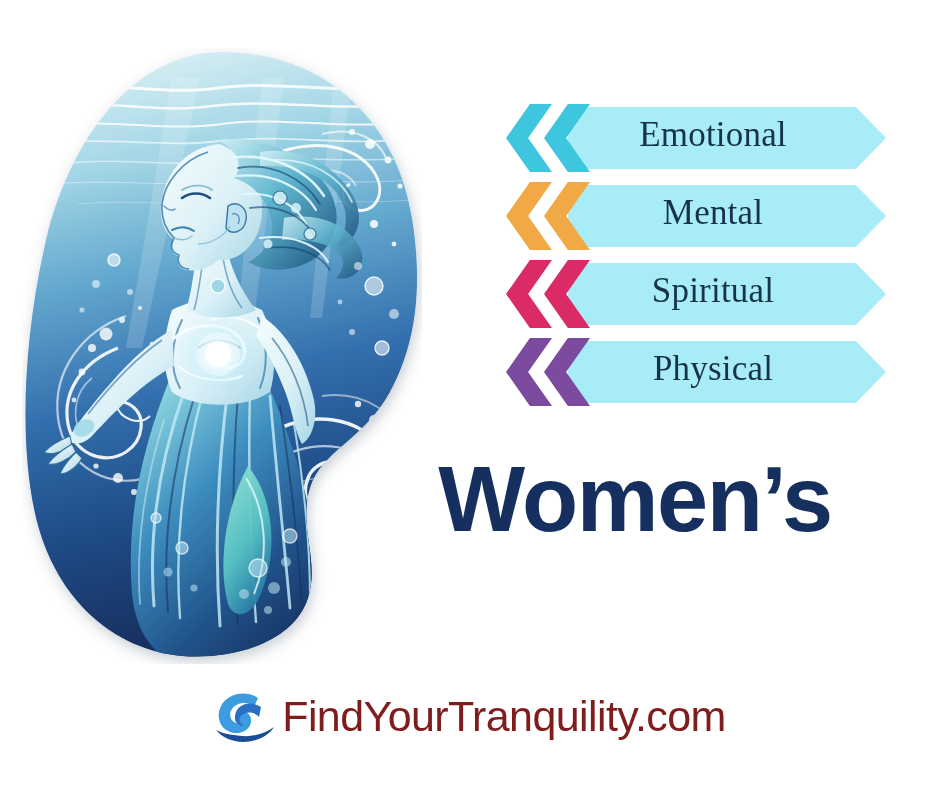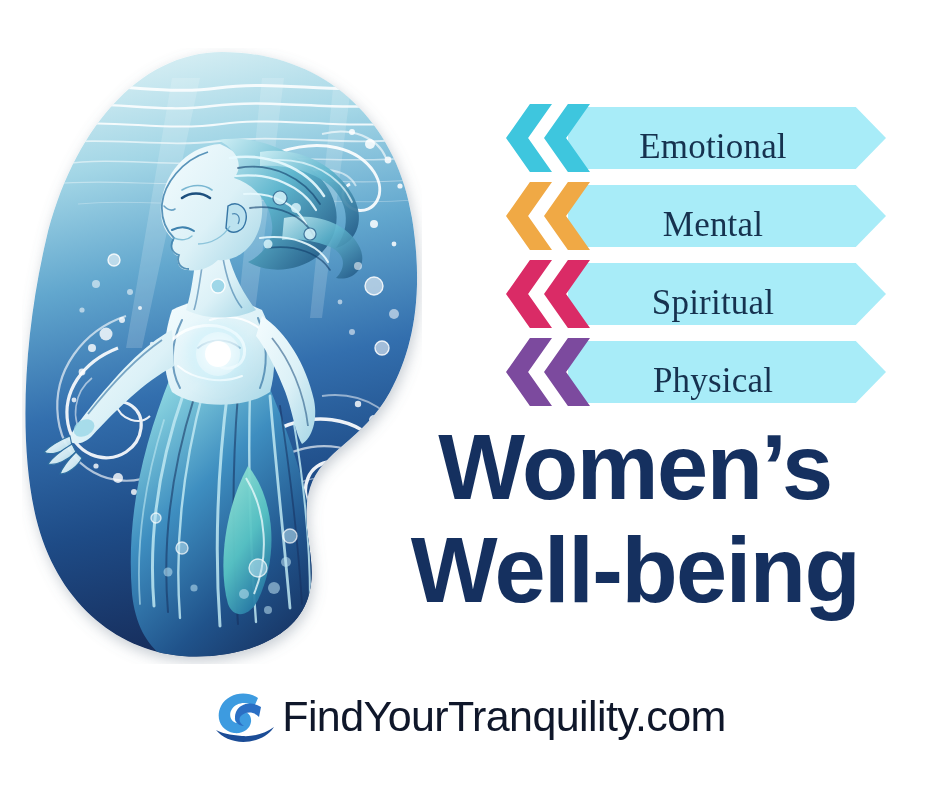--- a/index.html
+++ b/index.html
@@ -74,38 +74,38 @@
     height: 68px;
     -webkit-clip-path: polygon(52% 0, 100% 0, 48% 50%, 100% 100%, 52% 100%, 0 50%);
     clip-path: polygon(52% 0, 100% 0, 48% 50%, 100% 100%, 52% 100%, 0 50%);
   }
   .chev.a { left: 0px; }
   .chev.b { left: 38px; }
 
   .banner-label {
     position: absolute;
     left: 62px;
-    top: 12px;
+    top: 0;
     width: 290px;
     height: 62px;
     display: flex;
     align-items: center;
     justify-content: center;
     font-family: "Liberation Serif", "DejaVu Serif", serif;
     font-size: 35px;
     color: #16324F;
     letter-spacing: 0.2px;
     white-space: nowrap;
   }
 
   
   #title-block {
     position: absolute;
     left: 355px;
-    top: 416px;
+    top: 448px;
     width: 560px;
     text-align: center;
   }
   .title-line {
     font-family: "Liberation Sans", sans-serif;
     font-weight: bold;
     font-size: 92px;
     line-height: 103px;
     color: #15305F;
     letter-spacing: -1.5px;
@@ -122,21 +122,21 @@
     display: flex;
     align-items: center;
     justify-content: center;
     gap: 6px;
   }
   #logo-mark { width: 62px; height: 58px; flex: none; }
   #logo-text {
     font-family: "Liberation Sans", sans-serif;
     font-size: 43px;
     font-weight: normal;
-    color: #0f172a;
+    color: #7f1d1d;
     letter-spacing: -0.6px;
     white-space: nowrap;
   }
 </style>
 </head>
 <body>
 
 <div id="poster">
 
   <div id="illustration">
@@ -489,21 +489,20 @@
         <div class="chev a" style="background:#7C4A9E"></div>
         <div class="chev b" style="background:#7C4A9E"></div>
       </div>
       <div class="banner-label">Physical</div>
     </div>
 
   </div>
 
   <div id="title-block">
     <div class="title-line">Women’s</div>
-    <div class="title-line">Well-being</div>
   </div>
 
   <div id="logo">
     <svg id="logo-mark" viewBox="0 0 62 58" xmlns="http://www.w3.org/2000/svg">
       <path d="M44 11 C 32 3, 14 6, 7 19 C 1 31, 7 44, 20 46 C 29 47, 36 42, 37 35
                C 38 28, 32 23, 26 25 C 21 27, 19 33, 23 36
                C 17 35, 14 28, 18 22 C 23 15, 34 14, 40 20 Z" fill="#3D9BE0"></path>
       <path d="M47 20 C 38 14, 26 16, 22 25 C 19 32, 23 39, 30 39
                C 25 36, 24 31, 28 28 C 33 24, 41 25, 45 30 Z" fill="#2B6FC4"></path>
       <path d="M2 43 C 10 53, 26 58, 42 53 C 51 50, 57 45, 60 40

